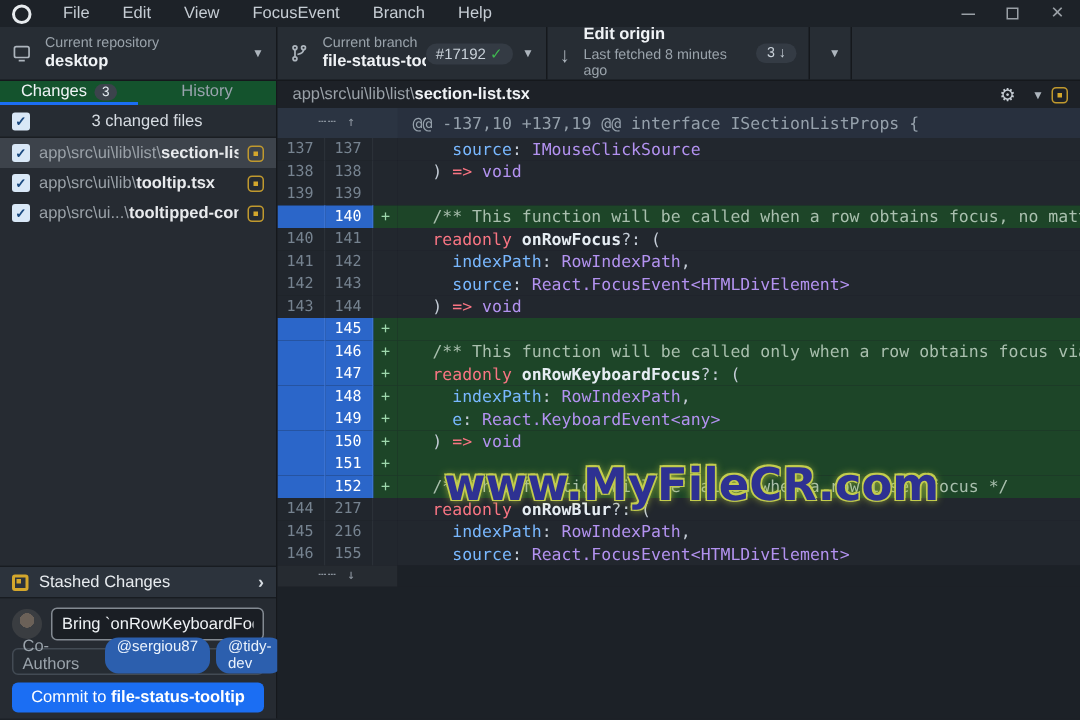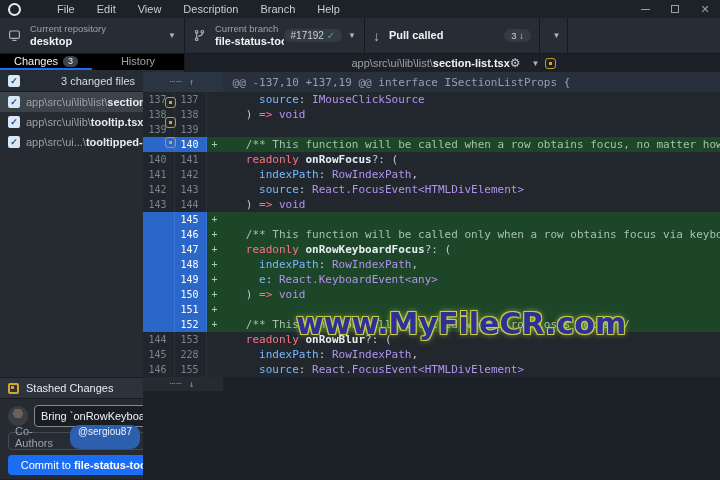--- a/index.html
+++ b/index.html
@@ -1,21 +1,21 @@
 <!DOCTYPE html>
 <html style="--accent: #1b6ef3; --added_bg: #1d4528; --gutter_selected: #2b66c9; --modified: #d4a72c; --pr_check: #3fb950; --kw: #f97583; --type: #b392f0; --prop: #79b8ff; --watermark_fill: #2e3192; --watermark_glow: #c3cc4d;"><head>
 <meta charset="utf-8">
 <style>
   * { margin:0; padding:0; box-sizing:border-box; }
   html,body { width:720px; height:480px; overflow:hidden; }
   body { font-family:"Liberation Sans", sans-serif; background:#1c2127; color:#c9d1d9; }
   .app { position:relative; width:720px; height:480px; background:#1c2127; }
 
   
-  .titlebar { height:18px; background:#1d2228; display:flex; align-items:center; font-size:11px; color:#c6cdd4;gap:15px; }
+  .titlebar { height:18px; background:#1d2228; display:flex; align-items:center; font-size:11px; color:#c6cdd4; }
   .gh-logo { width:13px; height:13px; margin:0 10px 0 8px; border:2px solid #e7ebee; border-radius:50%; position:relative; }
   .menu-item { padding:0 11px; line-height:18px; }
   .win-controls { margin-left:auto; display:flex; }
   .win-btn { width:30px; height:18px; display:flex; align-items:center; justify-content:center; color:#9aa0a6; }
   .wc-min { width:9px; height:1px; background:#9aa0a6; }
   .wc-max { width:8px; height:8px; border:1px solid #9aa0a6; }
   .wc-close { font-size:11px; line-height:1; color:#9aa0a6; }
 
   
   .toolbar { height:36px; background:#272d34; display:flex; border-bottom:1px solid #15181c; }
@@ -30,24 +30,24 @@
   .tb-label { font-size:9.5px; color:#9aa3ab; }
   .tb-value { font-size:11px; font-weight:bold; color:#f0f3f6; white-space:nowrap; overflow:hidden; }
   .caret { color:#adb5bd; font-size:8px; margin-left:6px; }
   .pill { background:#343b44; border-radius:9px; font-size:10px; color:#c9d1d9; padding:1px 7px; white-space:nowrap; }
   .pr-check { color:var(--pr_check,#3fb950); font-size:10px; }
   .pull-badge { background:#343b44; border-radius:9px; font-size:9.5px; color:#c9d1d9; padding:1px 7px; margin-left:4px; white-space:nowrap; }
 
   
   .body { display:flex; height:425px; }
   .sidebar { width:185px; background:#262b32; display:flex; flex-direction:column; border-right:1px solid #15181c; }
-  .main { flex:1; display:flex; flex-direction:column; background:#1c2127; min-width:0;align-items:center; }
-
-  
-  .tabs { display:flex; height:16px; background:#000000; }
+  .main { flex:1; display:flex; flex-direction:column; background:#1c2127; min-width:0; }
+
+  
+  .tabs { display:flex; height:16px; background:#14532d; }
   .tab { flex:1; display:flex; align-items:center; justify-content:center; gap:5px; font-size:11px; color:#99a3ad; border-bottom:2px solid transparent; }
   .tab.active { color:#f0f3f6; border-bottom-color:var(--accent,#2f81f7); }
   .tab-badge { background:#3c434c; color:#e6edf3; border-radius:8px; font-size:9px; padding:0 5px; line-height:11px; }
 
   .files-header { height:22px; display:flex; align-items:center; background:#262c33; border-bottom:1px solid #1a1e23; padding:0 8px; }
   .files-header .fh-label { flex:1; text-align:center; font-size:11px; color:#d6dce2; }
   .checkbox { width:12px; height:12px; border-radius:2px; background:#d9e8f7; color:#1b4a80; font-size:9px; font-weight:bold; display:flex; align-items:center; justify-content:center; flex:none; }
 
   .file-list { }
   .frow { height:20px; display:flex; align-items:center; gap:6px; padding:0 8px; font-size:11px; }
@@ -118,21 +118,21 @@
 <body>
 
 <div class="app">
 
   <div class="titlebar">
     <div class="gh-logo"></div>
     <div id="menu-items" style="display: flex;">
         <span class="menu-item">File</span>
         <span class="menu-item">Edit</span>
         <span class="menu-item">View</span>
-        <span class="menu-item">Description</span>
+        <span class="menu-item">FocusEvent</span>
         <span class="menu-item">Branch</span>
         <span class="menu-item">Help</span>
       </div>
     <div class="win-controls">
       <div class="win-btn">
           <div class="wc-min"></div>
         </div>
       <div class="win-btn">
           <div class="wc-max"></div>
         </div>
@@ -168,21 +168,22 @@
       <span class="tb-labels">
         <span class="tb-label">Current branch</span>
         <span class="tb-value">file-status-too...</span>
       </span>
       <span class="pill"><span>#17192</span> <span class="pr-check">✓</span></span>
       <span class="caret">▼</span>
     </div>
     <div class="tb-sec tb-pull">
       <span class="tb-icon" style="font-size:14px;">↓</span>
       <span class="tb-labels">
-        <span class="tb-value">Pull called</span>
+        <span class="tb-value">Edit origin</span>
+        <span class="tb-label">Last fetched 8 minutes ago</span>
       </span>
       <span class="pull-badge">3 ↓</span>
     </div>
     <div class="tb-sec tb-caret-btn">
       <span class="caret">▼</span>
     </div>
     <div class="tb-rest"></div>
   </div>
 
   <div class="body">
@@ -348,27 +349,27 @@
               <span class="code"></span>
             </div>
             <div class="drow added">
               <span class="ln old"></span>
               <span class="ln new">152</span>
               <span class="mark">+</span>
               <span class="code"><span class="sp">  </span><span class="sc">/** This function will be called when a row loses focus */</span></span>
             </div>
             <div class="drow">
               <span class="ln old">144</span>
-              <span class="ln new">153</span>
+              <span class="ln new">217</span>
               <span class="mark"></span>
               <span class="code"><span class="sp">  </span><span class="sk">readonly </span><span class="sb">onRowBlur</span><span class="sp">?: (</span></span>
             </div>
             <div class="drow">
               <span class="ln old">145</span>
-              <span class="ln new">228</span>
+              <span class="ln new">216</span>
               <span class="mark"></span>
               <span class="code"><span class="sp">    </span><span class="spr">indexPath</span><span class="sp">: </span><span class="st">RowIndexPath</span><span class="sp">,</span></span>
             </div>
             <div class="drow">
               <span class="ln old">146</span>
               <span class="ln new">155</span>
               <span class="mark"></span>
               <span class="code"><span class="sp">    </span><span class="spr">source</span><span class="sp">: </span><span class="st">React.FocusEvent&lt;HTMLDivElement&gt;</span></span>
             </div>
           </div>

